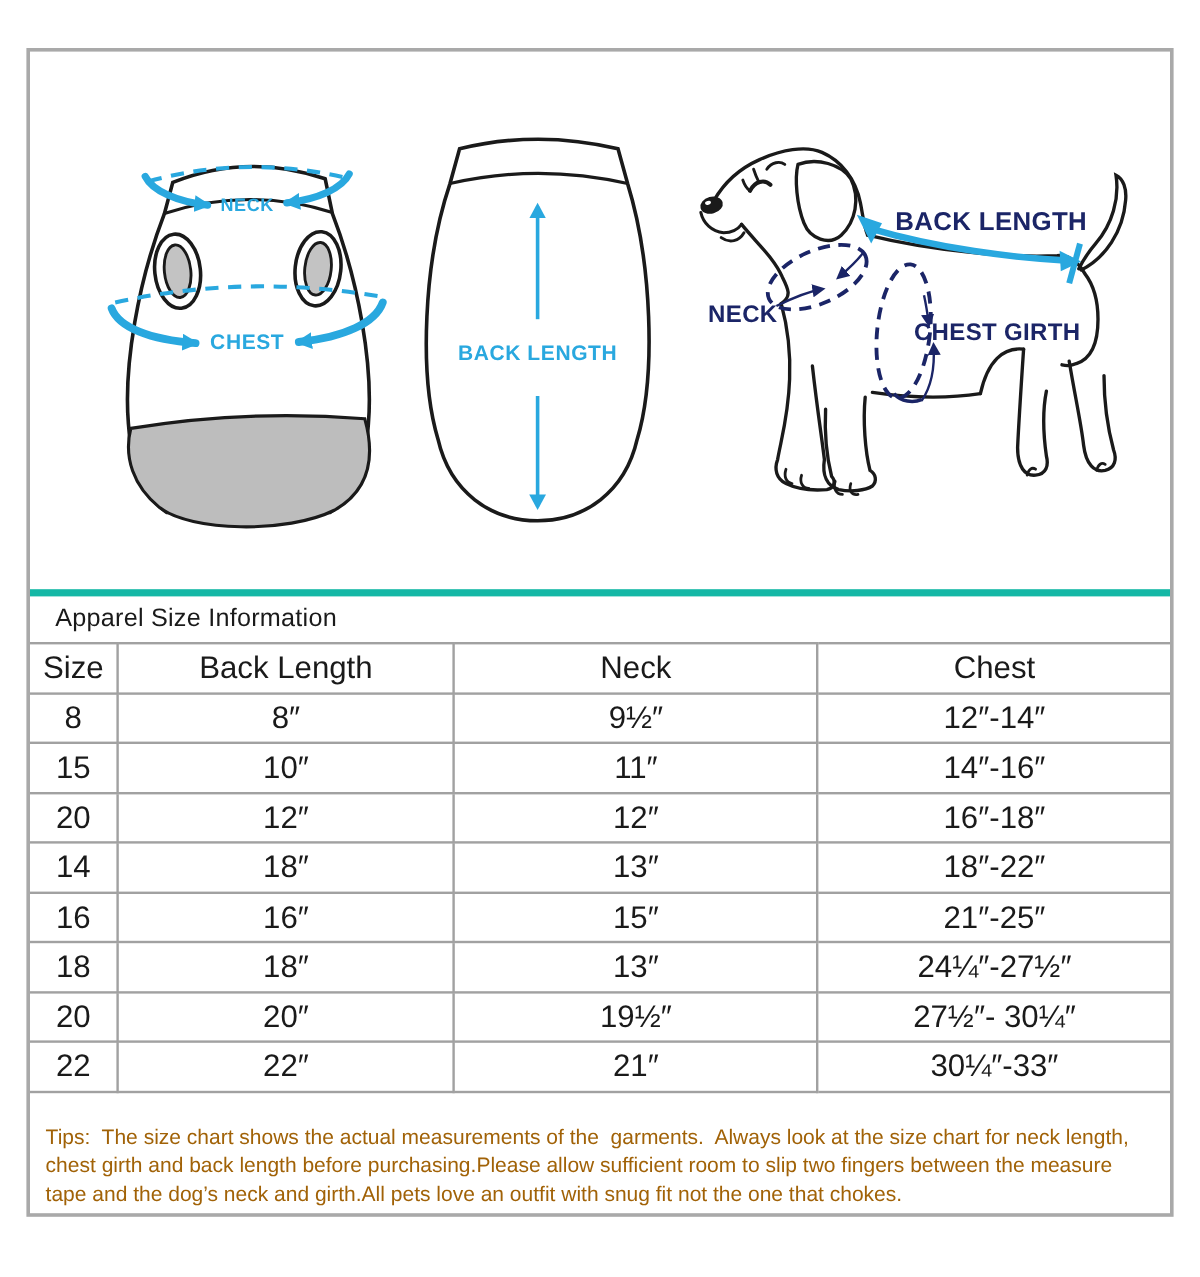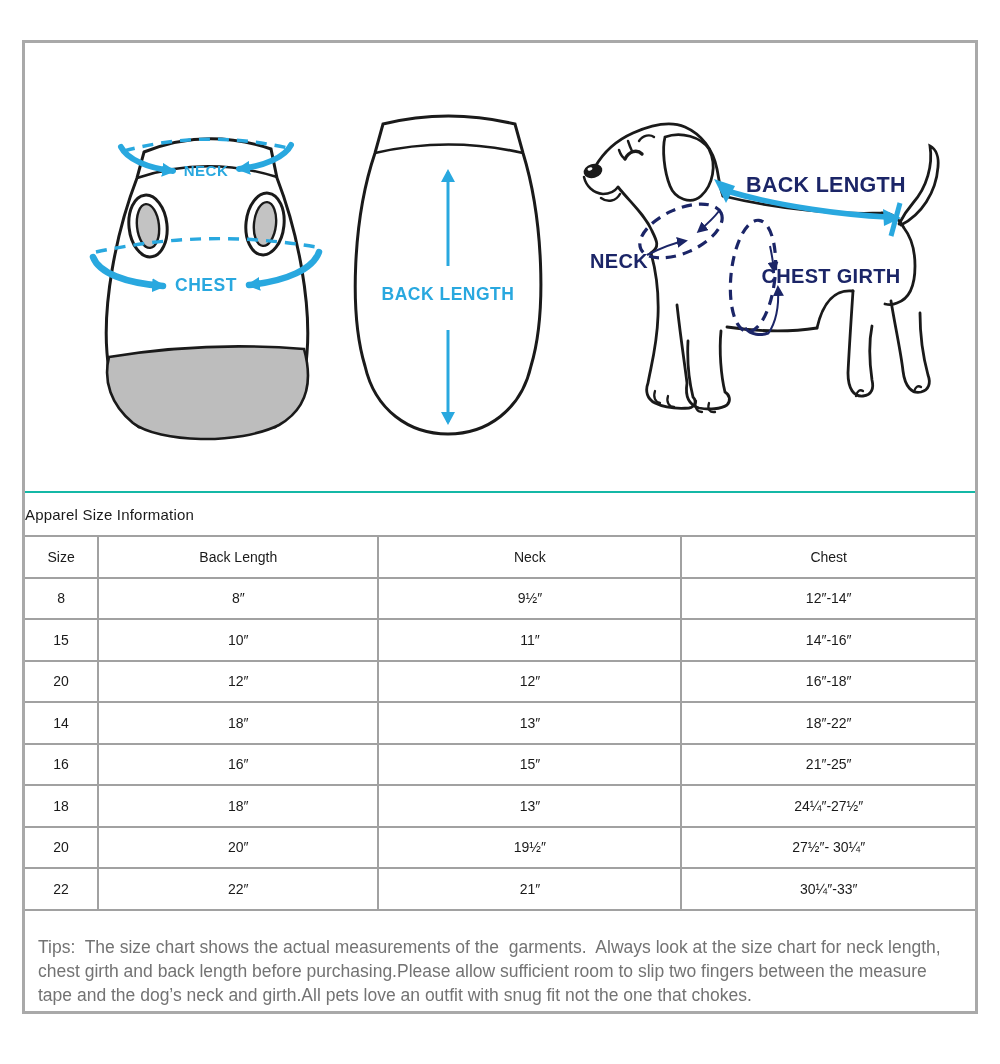--- a/index.html
+++ b/index.html
@@ -12,34 +12,34 @@
     position:absolute;left:22px;top:40px;width:956px;height:974px;
     border:3px solid #a9a9a9;background:#fff;box-sizing:border-box;overflow:hidden;
   }
   .diagrams{position:relative;height:448px;}
   .diagrams svg{position:absolute;}
   #svg-front{left:36px;top:52px;width:300px;height:352px;}
   #svg-back{left:310px;top:55px;width:230px;height:348px;}
   #svg-dog{left:526px;top:48px;width:424px;height:360px;}
 
   .title-row{
-    height:44px;border-top:2px solid #14b8a6;box-sizing:border-box;
-    display:flex;align-items:center;
-    font-size:15px;letter-spacing:.2px;
+    height:44px;border-top:6px solid #14b8a6;box-sizing:border-box;
+    display:flex;align-items:center;padding-left:21px;
+    font-size:21px;letter-spacing:.2px;
   }
   table.size-table{width:100%;border-collapse:collapse;table-layout:fixed;}
   table.size-table th,table.size-table td{
     border:2px solid #a1a1a1;height:39.5px;text-align:center;
-    font-size:14px;font-weight:400;padding:0;
+    font-size:26px;font-weight:400;padding:0;
   }
   table.size-table th:first-child,table.size-table td:first-child{border-left:none;}
   table.size-table th:last-child,table.size-table td:last-child{border-right:none;}
   .tips{
     padding:7px 16px 0 13px;font-size:17.5px;line-height:24px;
-    white-space:pre-wrap;color:#737373;
+    white-space:pre-wrap;color:#a16207;
   }
   .cyan-label{font:bold 15px "Liberation Sans",sans-serif;fill:#29A8DF;letter-spacing:.5px;}
   .cyan-label-lg{font:bold 17.5px "Liberation Sans",sans-serif;fill:#29A8DF;letter-spacing:.5px;}
   .navy-label{font:bold 20px "Liberation Sans",sans-serif;fill:#1B2567;letter-spacing:.3px;}
   .navy-label-lg{font:bold 21.5px "Liberation Sans",sans-serif;fill:#1B2567;letter-spacing:.3px;}
 </style>
 </head>
 <body>
 
 <div class="frame">

